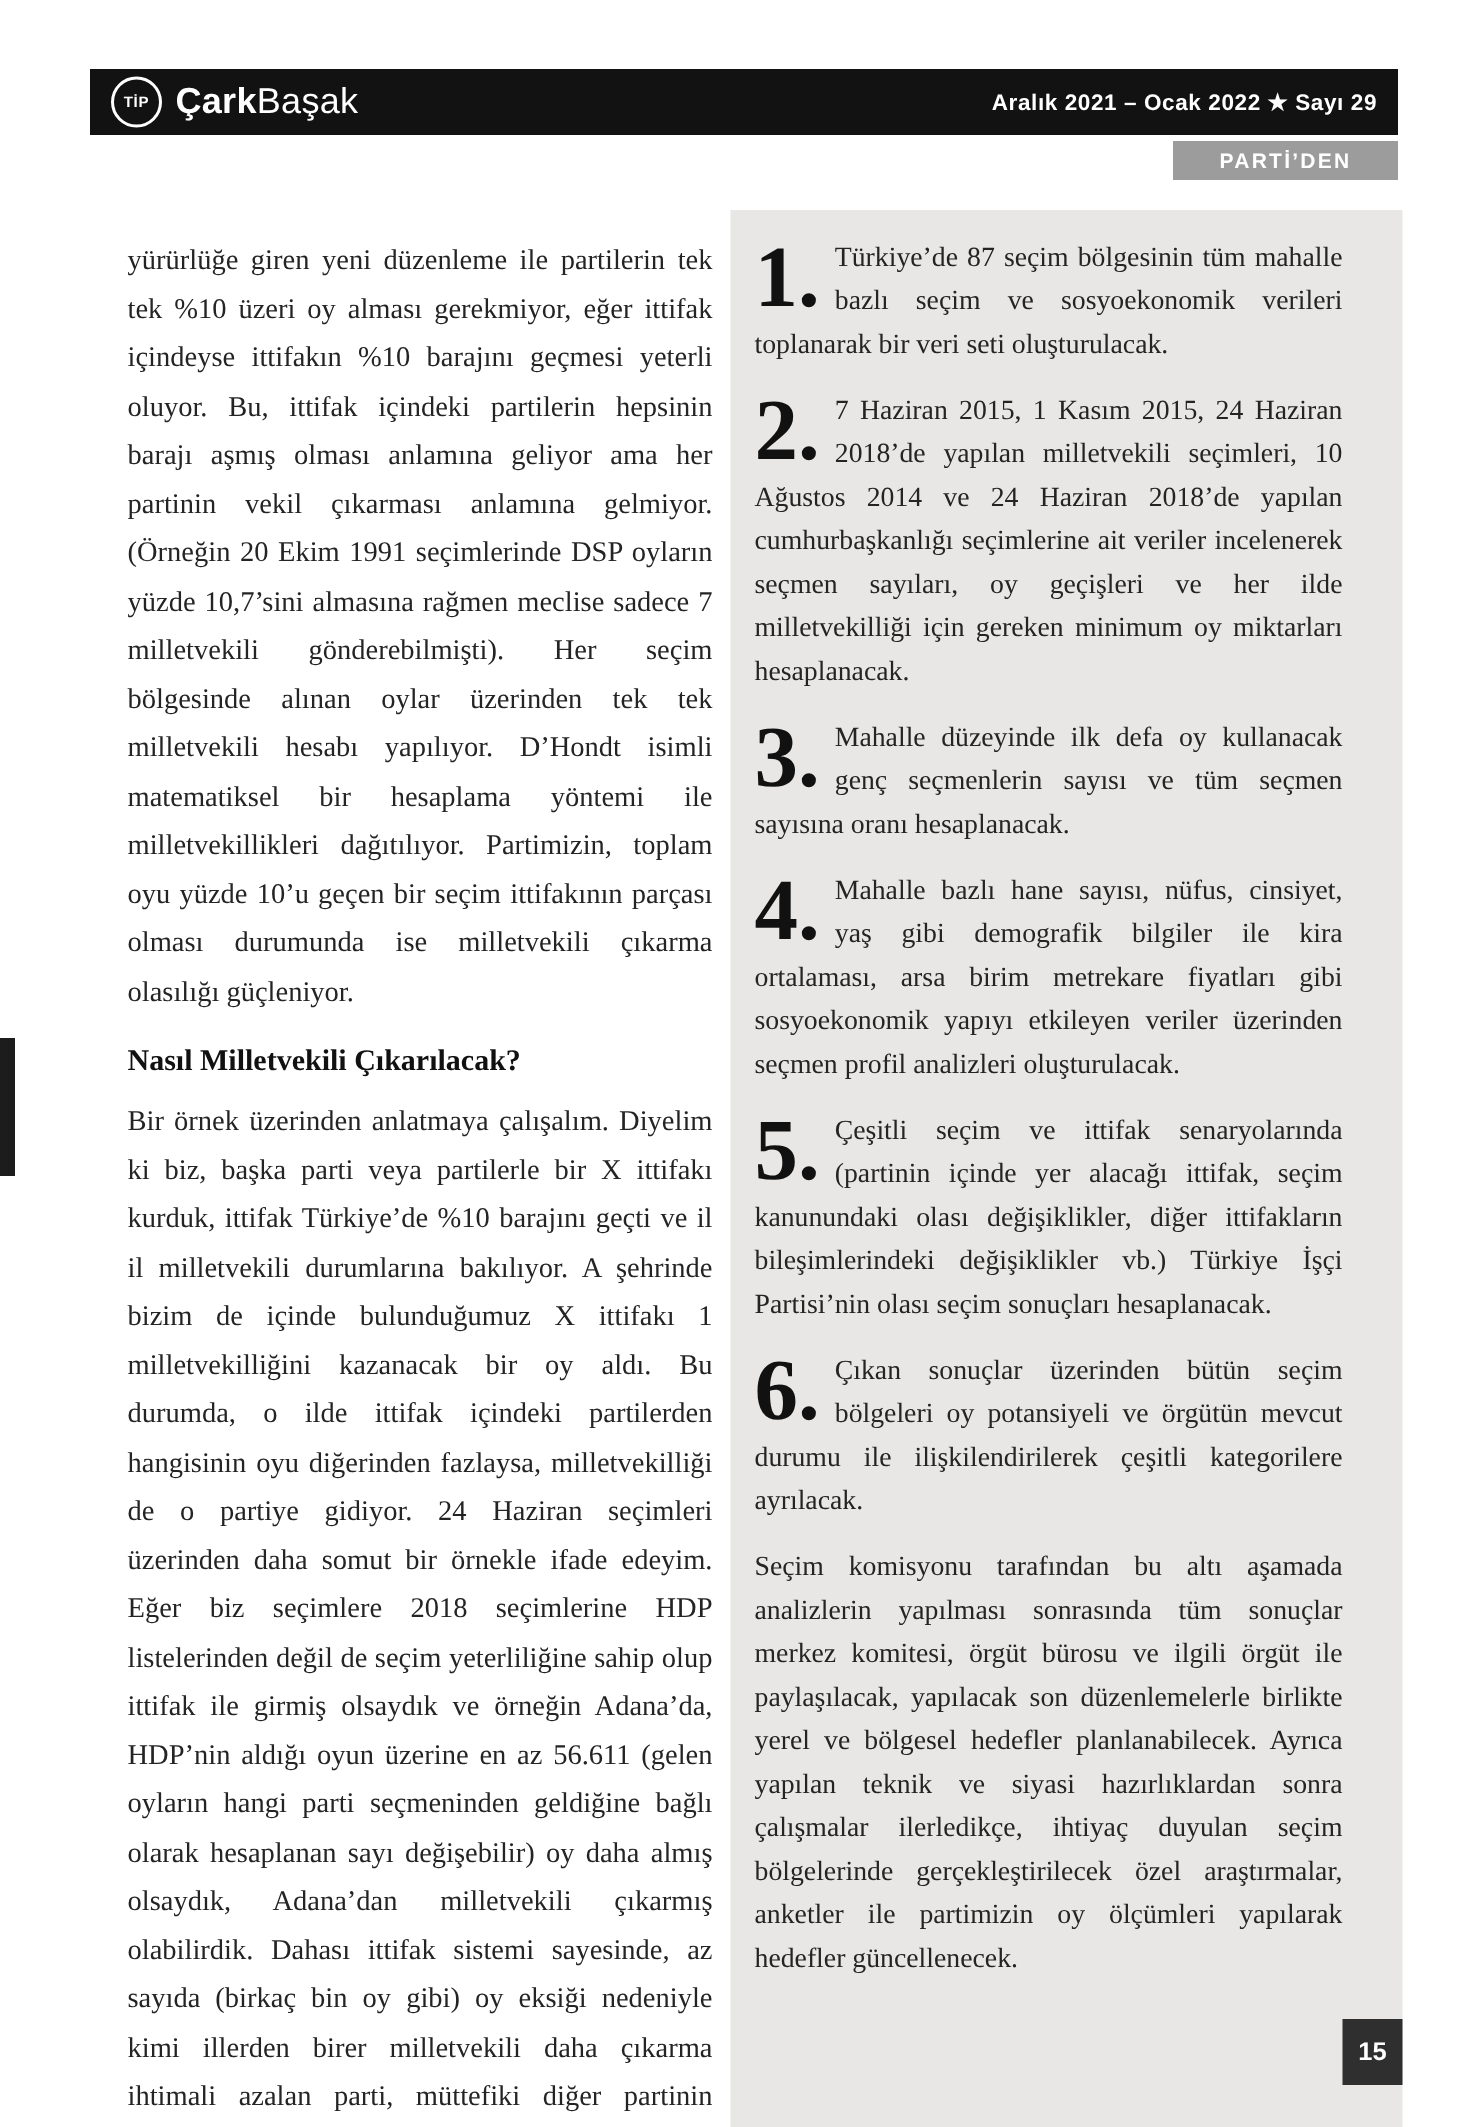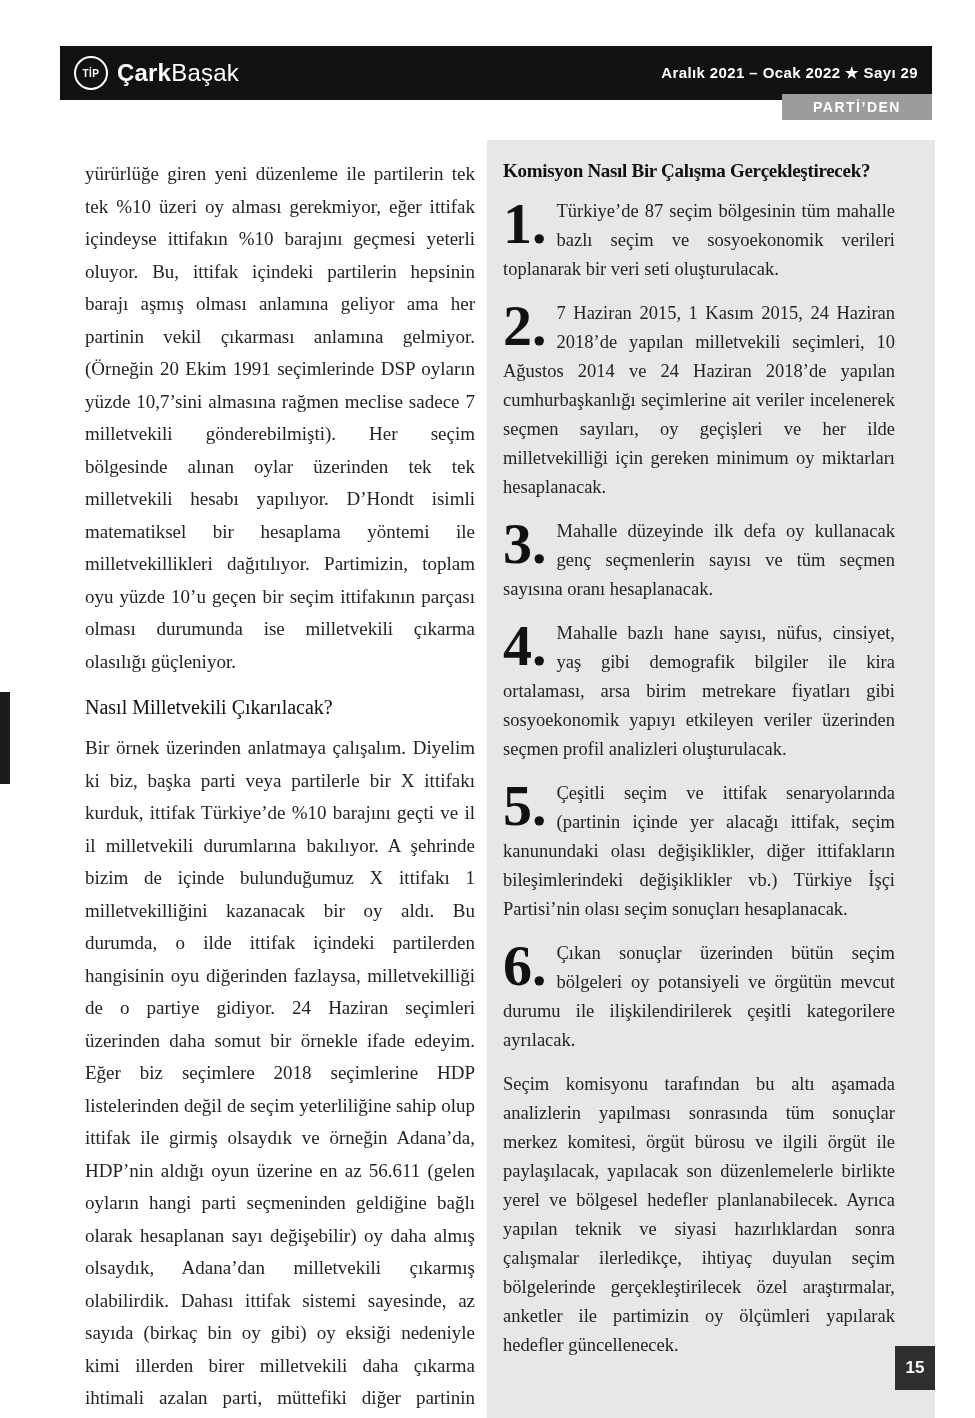--- a/index.html
+++ b/index.html
@@ -6,21 +6,21 @@
   .page {
     position:relative; width:975px; height:1418px;
     background:#ffffff; overflow:hidden;
     font-family:"Liberation Serif", serif;
   }
   .edge-tab {
     position:absolute; left:0; top:692px; width:10px; height:92px;
     background:#1c1c1c;
   }
   .topbar {
-    position:absolute; left:60px; top:46px; width:872px; height:54px;
+    position:absolute; left:60px; top:46px; width:872px; height:44px;
     background:#121212; display:flex; align-items:center;
     justify-content:space-between; padding:0 14px; box-sizing:border-box;
   }
   .brand { display:flex; align-items:center; gap:9px; }
   .emblem {
     width:34px; height:34px; border:2px solid #ffffff; border-radius:50%;
     display:flex; align-items:center; justify-content:center; box-sizing:border-box;
   }
   .emblem-text {
     color:#ffffff; font-family:"Liberation Sans", sans-serif;
@@ -45,21 +45,21 @@
     position:absolute; left:487px; top:140px; right:40px; bottom:0;
     background:#e8e7e5;
   }
   .left-col { position:absolute; left:85px; top:158px; width:390px; }
   .body-par {
     margin:0; font-size:19px; line-height:32.5px; color:#242424;
     text-align:justify;
   }
   .left-heading {
     margin:15px 0 11px; font-size:20px; line-height:28px;
-    font-weight:400; color:#111111;
+    font-weight:700; color:#111111;
   }
   .right-col { position:absolute; left:503px; top:158px; width:392px; }
   .right-heading {
     margin:0 0 13px; font-size:19px; line-height:26px; font-weight:700;
     color:#111111; letter-spacing:-0.3px;
   }
   .num-item {
     margin:0 0 15px; font-size:18.5px; line-height:29px; color:#242424;
     text-align:justify;
   }
@@ -100,21 +100,20 @@
 
   <div class="gray-panel"></div>
 
   <main class="left-col">
     <p class="body-par">yürürlüğe giren yeni düzenleme ile partilerin tek tek %10 üzeri oy alması gerekmiyor, eğer ittifak içindeyse ittifakın %10 barajını geçmesi yeterli oluyor. Bu, ittifak içindeki partilerin hepsinin barajı aşmış olması anlamına geliyor ama her partinin vekil çıkarması anlamına gelmiyor. (Örneğin 20 Ekim 1991 seçimlerinde DSP oyların yüzde 10,7’sini almasına rağmen meclise sadece 7 milletvekili gönderebilmişti). Her seçim bölgesinde alınan oylar üzerinden tek tek milletvekili hesabı yapılıyor. D’Hondt isimli matematiksel bir hesaplama yöntemi ile milletvekillikleri dağıtılıyor. Partimizin, toplam oyu yüzde 10’u geçen bir seçim ittifakının parçası olması durumunda ise milletvekili çıkarma olasılığı güçleniyor.</p>
     <h2 class="left-heading">Nasıl Milletvekili Çıkarılacak?</h2>
     <p class="body-par">Bir örnek üzerinden anlatmaya çalışalım. Diyelim ki biz, başka parti veya partilerle bir X ittifakı kurduk, ittifak Türkiye’de %10 barajını geçti ve il il milletvekili durumlarına bakılıyor. A şehrinde bizim de içinde bulunduğumuz X ittifakı 1 milletvekilliğini kazanacak bir oy aldı. Bu durumda, o ilde ittifak içindeki partilerden hangisinin oyu diğerinden fazlaysa, milletvekilliği de o partiye gidiyor. 24 Haziran seçimleri üzerinden daha somut bir örnekle ifade edeyim. Eğer biz seçimlere 2018 seçimlerine HDP listelerinden değil de seçim yeterliliğine sahip olup ittifak ile girmiş olsaydık ve örneğin Adana’da, HDP’nin aldığı oyun üzerine en az 56.611 (gelen oyların hangi parti seçmeninden geldiğine bağlı olarak hesaplanan sayı değişebilir) oy daha almış olsaydık, Adana’dan milletvekili çıkarmış olabilirdik. Dahası ittifak sistemi sayesinde, az sayıda (birkaç bin oy gibi) oy eksiği nedeniyle kimi illerden birer milletvekili daha çıkarma ihtimali azalan parti, müttefiki diğer partinin desteğiyle bu olanağı tekrar yakalamış oluyor.</p>
   </main>
 
   <aside class="right-col">
-    <h2 class="right-heading">Komisyon Nasıl Bir Çalışma Gerçekleştirecek?</h2>
 
     <p class="num-item">
       <span class="big-num">1.</span>
       <span>Türkiye’de 87 seçim bölgesinin tüm mahalle bazlı seçim ve sosyoekonomik verileri toplanarak bir veri seti oluşturulacak.</span>
     </p>
 
     <p class="num-item">
       <span class="big-num">2.</span>
       <span>7 Haziran 2015, 1 Kasım 2015, 24 Haziran 2018’de yapılan milletvekili seçimleri, 10 Ağustos 2014 ve 24 Haziran 2018’de yapılan cumhurbaşkanlığı seçimlerine ait veriler incelenerek seçmen sayıları, oy geçişleri ve her ilde milletvekilliği için gereken minimum oy miktarları hesaplanacak.</span>
     </p>

